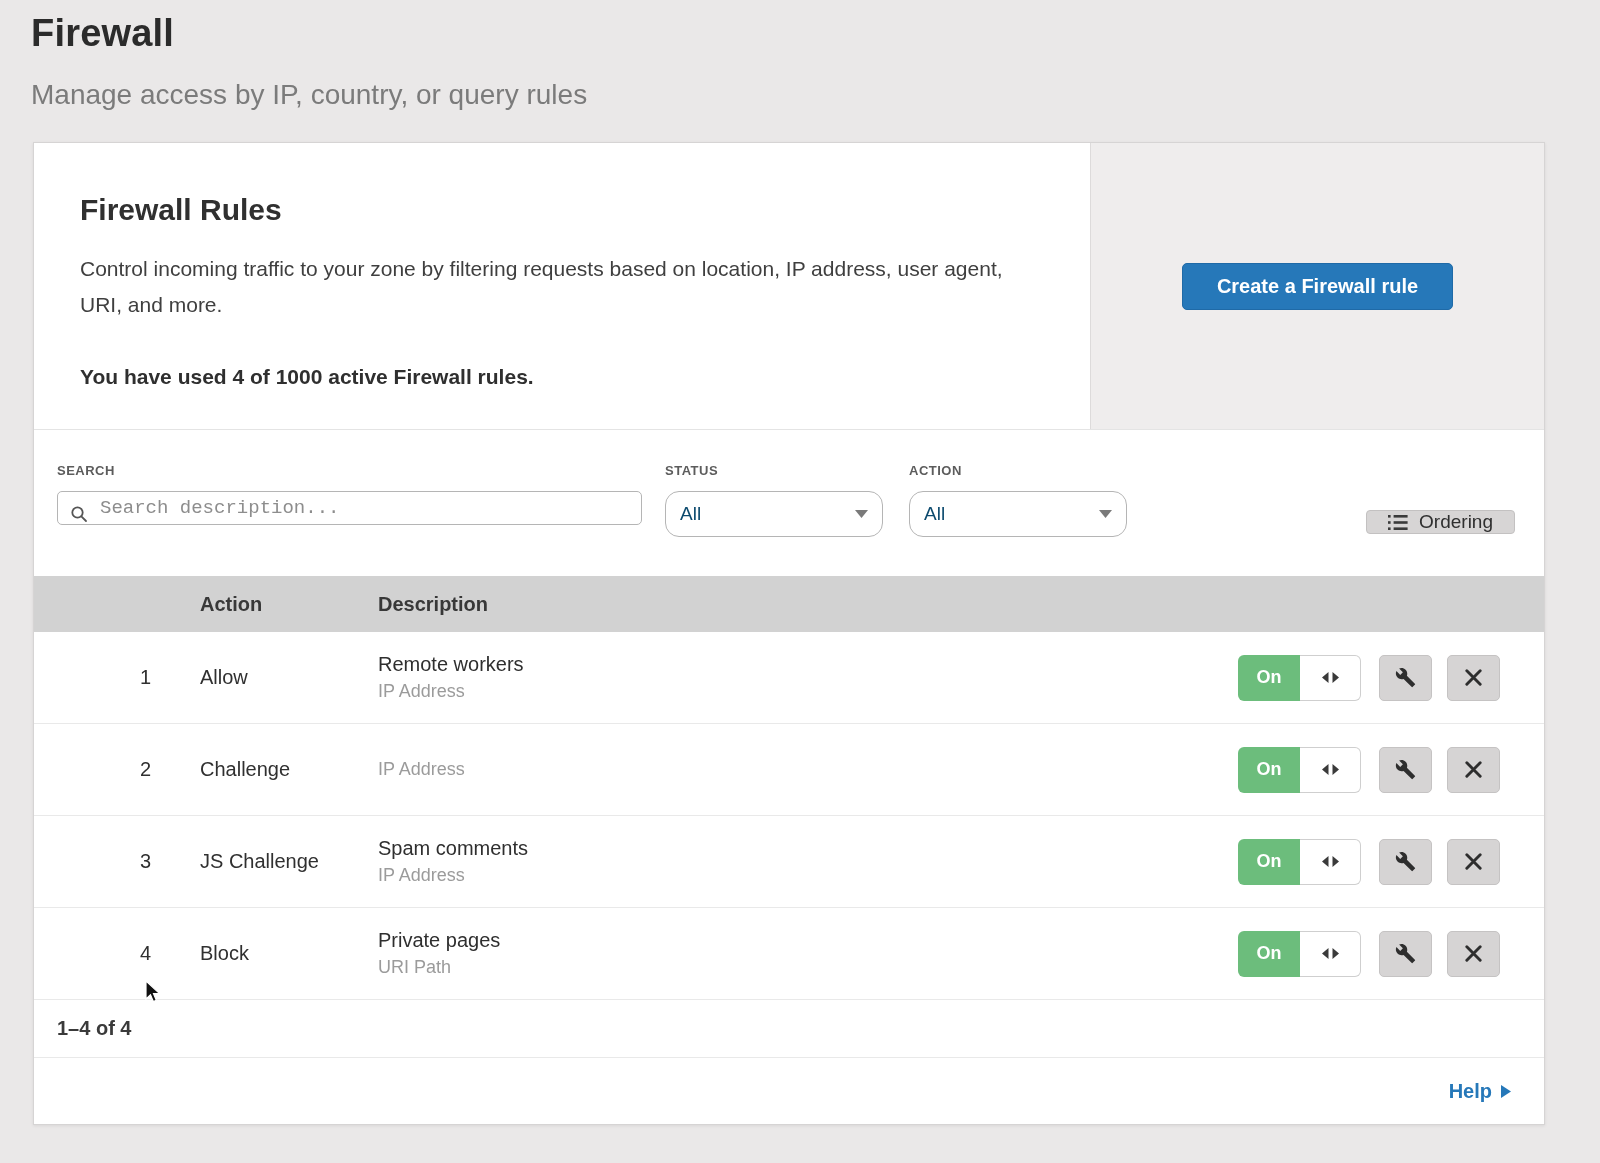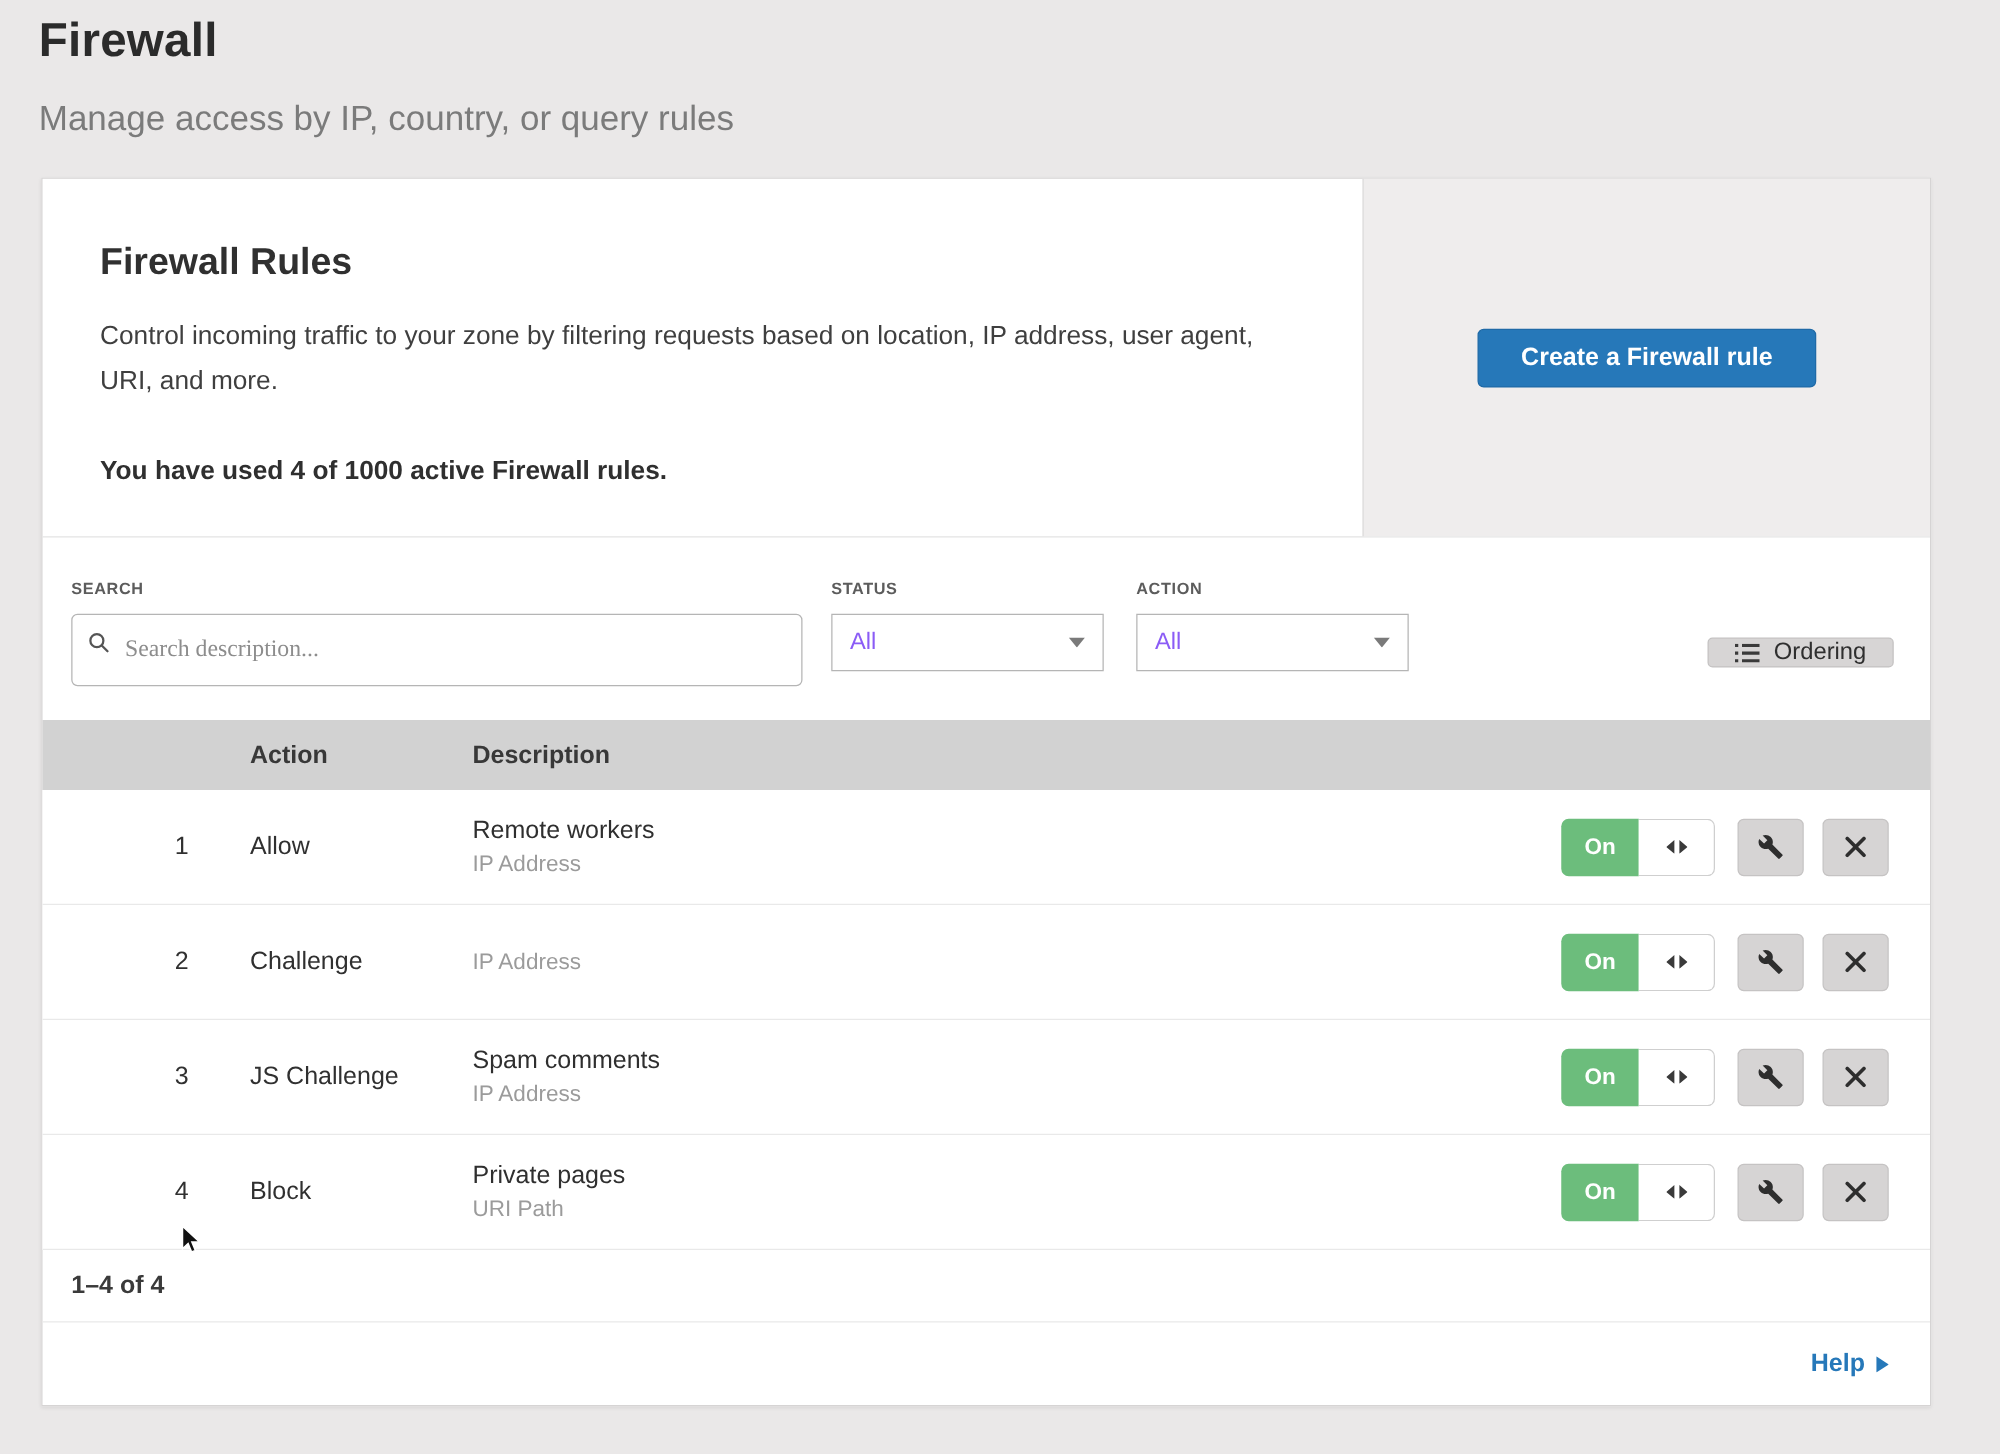--- a/index.html
+++ b/index.html
@@ -45,48 +45,48 @@
   .search-group { width: 585px; }
   .status-group { width: 218px; margin-left: 11px; }
   .action-group { width: 218px; margin-left: 14px; }
   .filter-label {
     font-size: 13px; font-weight: 700; letter-spacing: 0.5px;
     color: #5c5c5c; margin-bottom: 13px;
   }
   .search-box { position: relative; height: 46px; }
   .search-icon { position: absolute; left: 13px; top: 14px; line-height: 0; }
   .search-input {
-    width: 100%; height: 58px; border: 1px solid #b5b5b5; border-radius: 5px;
-    padding: 0 10px 0 42px; font-size: 19px; color: #333; font-family: Liberation Serif, serif;
+    width: 100%; height: 34px; border: 1px solid #b5b5b5; border-radius: 5px;
+    padding: 0 10px 0 42px; font-size: 19px; color: #333; font-family: Liberation Mono, monospace;
     background: #fff; outline: none;
   }
   .search-input::placeholder { color: #8d8d8d; }
   .select {
-    height: 46px; border: 1px solid #b5b5b5; border-radius: 0; background: #fff;
+    height: 46px; border: 1px solid #b5b5b5; border-radius: 14px; background: #fff;
     display: flex; align-items: center; justify-content: space-between;
-    padding: 0 14px; font-size: 19px; color: #8b5cf6; cursor: pointer;
+    padding: 0 14px; font-size: 19px; color: #0c4a6e; cursor: pointer;
   }
   .select-caret { line-height: 0; }
   .ordering-btn {
     margin-left: auto; margin-bottom: 3px; height: 24px;
     display: flex; align-items: center; gap: 11px;
     background: #d7d5d5; border: 1px solid #c3c1c1; border-radius: 4px;
     padding: 0 21px; font-size: 19px; color: #2f2f2f; font-family: inherit; cursor: pointer;
   }
   .ordering-icon { line-height: 0; }
 
   
   .thead {
     height: 56px; background: #d2d2d2; display: flex; align-items: center;
     font-size: 20px; font-weight: 700; color: #383838;
   }
   .cell-num { width: 133px; text-align: right; padding-right: 16px; }
   .cell-action { width: 211px; padding-left: 33px; }
   .cell-desc { flex: 1; }
-  .cell-controls { width: 328px; padding-right: 33px; display: flex; align-items: center; justify-content: flex-end; }
+  .cell-controls { width: 328px; padding-right: 44px; display: flex; align-items: center; justify-content: flex-end; }
 
   .rule-row {
     display: flex; align-items: center; height: 92px;
     border-bottom: 1px solid #e9e9e9; font-size: 20px; color: #303030;
     background: #fff;
   }
   .desc-main { font-size: 20px; color: #2f2f2f; margin-bottom: 5px; }
   .desc-sub { font-size: 18px; color: #9b9b9b; }
 
   .toggle { width: 123px; height: 46px; display: flex; border-radius: 6px; cursor: pointer; }

